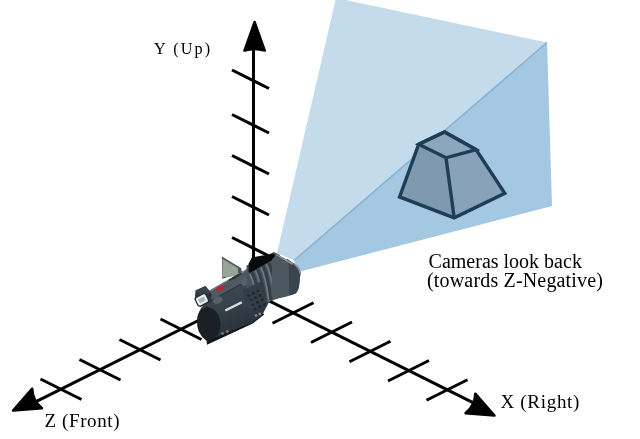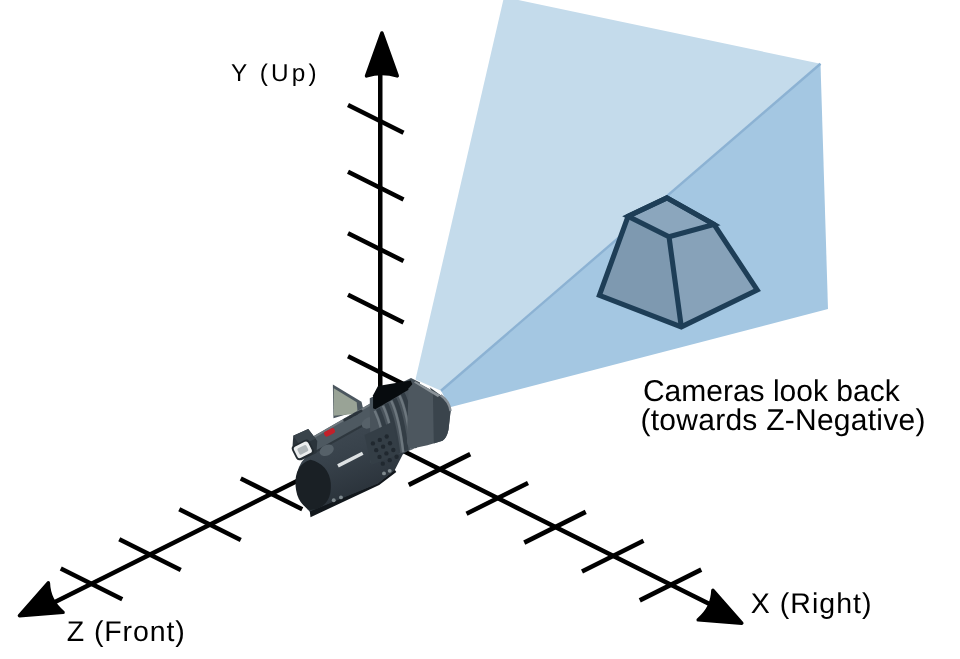--- a/index.html
+++ b/index.html
@@ -1,16 +1,16 @@
 <!DOCTYPE html>
 <html><head>
 <meta charset="utf-8">
 <style>
   html,body{margin:0;padding:0;background:#ffffff;}
-  #stage{position:relative;width:640px;height:439px;overflow:hidden;font-family:Liberation Sans, sans-serif;-webkit-font-smoothing:antialiased;}
+  #stage{position:relative;width:640px;height:439px;overflow:hidden;font-family:Liberation Serif, serif;-webkit-font-smoothing:antialiased;}
 </style>
 </head>
 <body>
 <div id="stage">
 <svg width="640" height="439" viewBox="0 0 640 439" xmlns="http://www.w3.org/2000/svg">
 
   <g>
     <polygon points="277,253 336,-2 547,42.5 294,260.5" fill="#c4dbeb"></polygon>
     <polygon points="294,260.5 547,42.5 552,206 300,271.5" fill="#a4c7e2"></polygon>
     <line x1="294" y1="260.5" x2="547" y2="42.5" stroke="#8cb2d3" stroke-width="1.6"></line>

